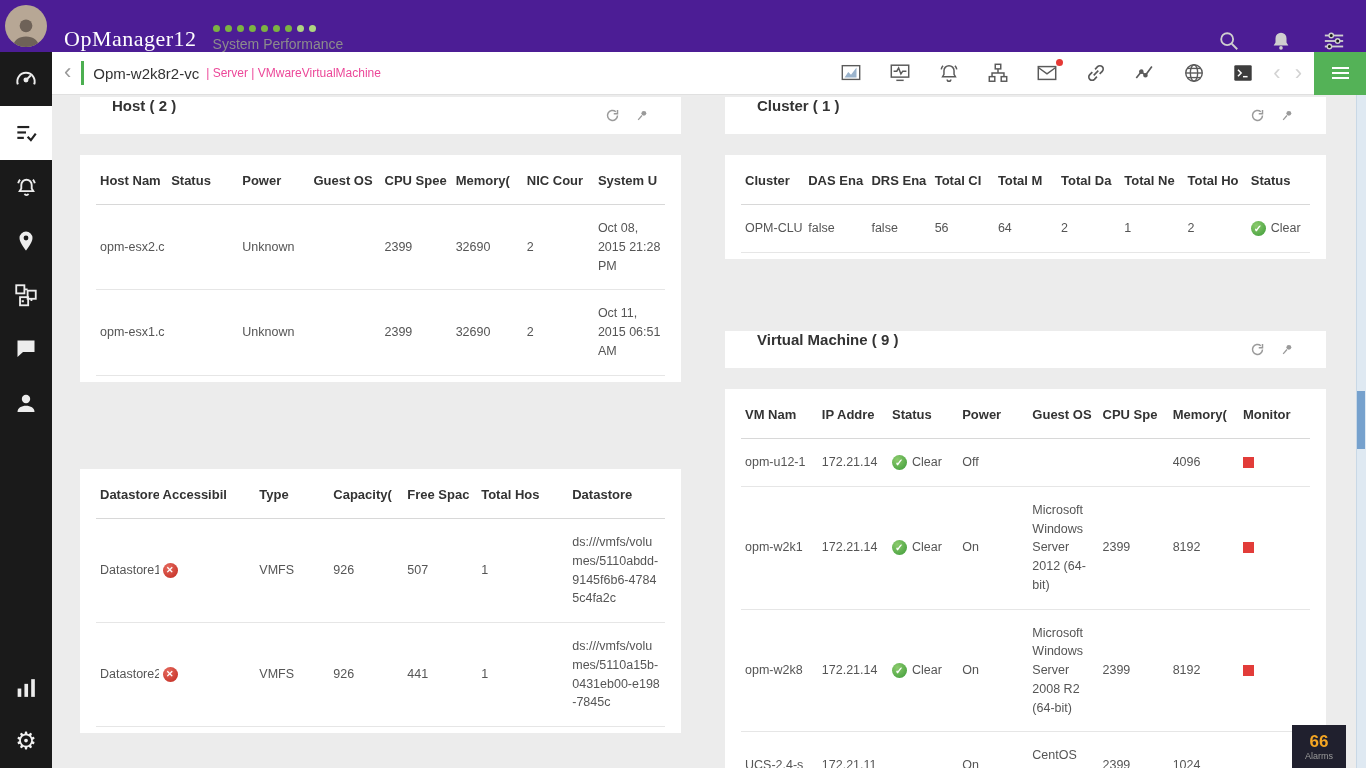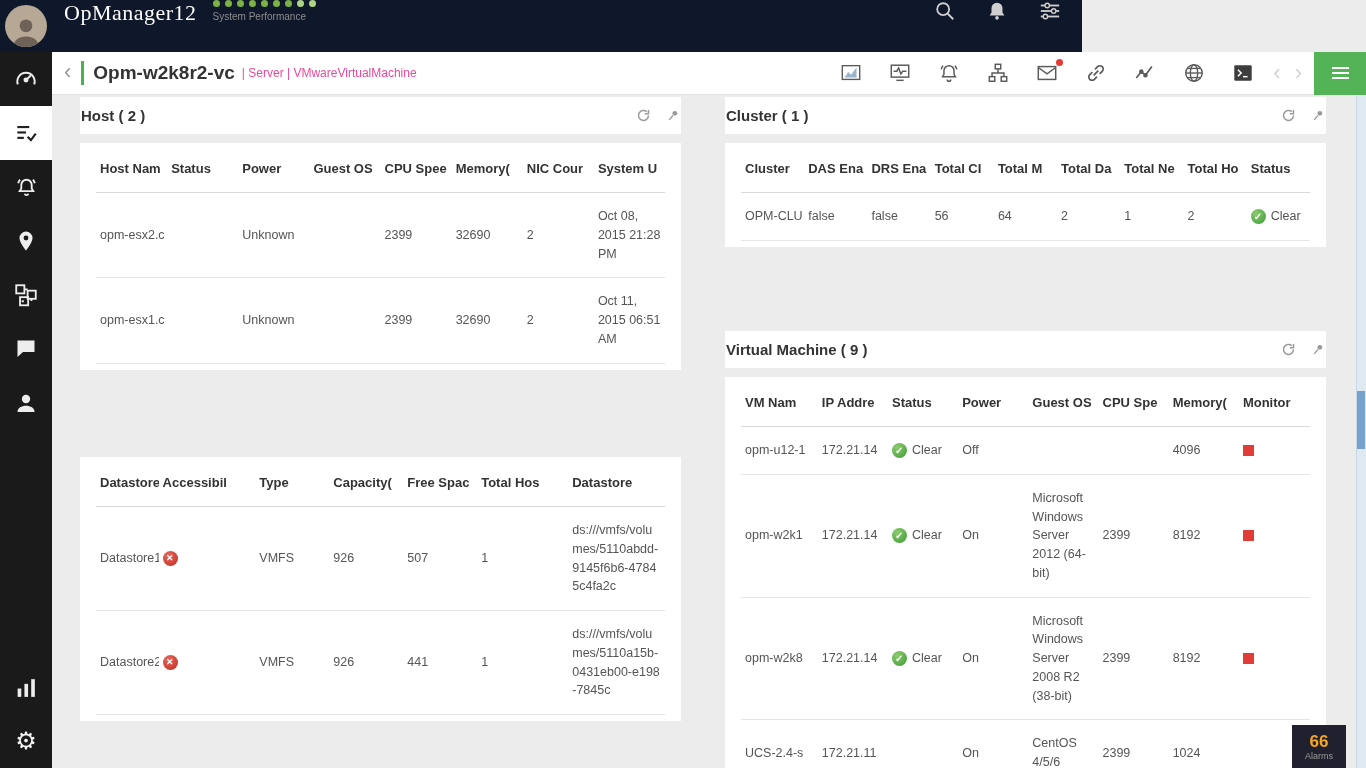--- a/index.html
+++ b/index.html
@@ -1,36 +1,36 @@
 <!DOCTYPE html>
 <html><head>
 <meta charset="utf-8">
 <style>
 *{box-sizing:border-box;margin:0;padding:0}
 html,body{width:1366px;height:768px;overflow:hidden;font-family:"Liberation Sans",sans-serif;background:#ececec}
 svg{display:block}
 
 
-.topbar{position:absolute;left:0;top:0;width:1082px;height:52px;background:#0f172a;display:flex;align-items:flex-start;z-index:30}
+.topbar{position:absolute;left:0;top:0;width:1366px;height:52px;background:#4c1d95;display:flex;align-items:flex-end;z-index:30}
 .avatar-cell{width:52px;height:52px;display:flex;align-items:center;justify-content:center;cursor:pointer}
 .avatar{width:42px;height:42px;border-radius:50%;overflow:hidden;background:#b7a795;display:flex;align-items:flex-end;justify-content:center}
 .app-title{font-family:"Liberation Serif",serif;color:#fff;font-size:22px;margin-left:12px;letter-spacing:.5px;white-space:nowrap}
 .title-meta{margin-left:16px;display:flex;flex-direction:column;gap:4px;justify-content:center}
 .dots{display:flex;gap:5px}
 .dot{width:7px;height:7px;border-radius:50%;background:#7cb342}
 .dot.dim{background:#aed581}
-.subtitle{color:#8c8c8c;font-size:10px;white-space:nowrap}
+.subtitle{color:#8c8c8c;font-size:14px;white-space:nowrap}
 .topbar-right{margin-left:auto;display:flex;align-items:center;gap:30px;padding-right:20px}
 .topbar-right .tb-icon{cursor:pointer}
 
 
 .subheader{position:absolute;left:52px;top:52px;width:1314px;height:43px;background:#fff;border-bottom:1px solid #e0e0e0;display:flex;align-items:center;z-index:20}
 .back-chevron{color:#999;font-size:22px;padding:0 10px 3px 12px;cursor:pointer;line-height:1}
 .green-bar{width:3px;height:24px;background:#4caf50;margin-right:9px}
-.device-name{font-size:19px;font-weight:bold;color:#333;white-space:nowrap}
+.device-name{font-size:15px;font-weight:normal;color:#333;white-space:nowrap}
 .device-path{font-size:12px;color:#ec4899;margin-left:7px;white-space:nowrap}
 .sub-icons{margin-left:auto;display:flex;align-items:center;gap:25px}
 .sub-icons .tool{cursor:pointer;position:relative}
 .mail-dot{position:absolute;top:-3px;right:-4px;width:7px;height:7px;border-radius:50%;background:#e53935}
 .nav-chevrons{display:flex;gap:14px;margin:0 12px 0 18px}
 .nav-chevrons span{color:#d3d3d3;font-size:22px;line-height:1;cursor:pointer}
 .menu-btn{width:52px;height:43px;background:#54b257;display:flex;flex-direction:column;align-items:center;justify-content:center;gap:3px;cursor:pointer}
 .menu-btn i{display:block;width:17px;height:2px;background:#fff}
 
 
@@ -40,25 +40,25 @@
 .side-spacer{flex:1}
 .gear-glyph{color:#f2f2f2;font-size:24px;line-height:1}
 
 
 .content{position:absolute;left:52px;top:95px;width:1314px;height:673px;overflow:hidden;background:#ececec}
 .card{position:absolute;width:601px}
 .host-card{left:28px;top:2px}
 .cluster-card{left:673px;top:2px}
 .ds-card{left:28px;top:353px}
 .vm-card{left:673px;top:236px}
-.card-header{background:#fff;height:37px;display:flex;align-items:center;padding:0 1px}
+.card-header{background:#fff;height:37px;display:flex;padding:0 32px}
 .card-title{font-size:15px;font-weight:bold;color:#333;white-space:nowrap}
 .card-actions{margin-left:auto;display:flex;gap:16px;align-items:center}
 .card-actions .act{cursor:pointer}
-.card-body{background:#fff;margin-top:9px;padding:2px 16px 6px}
+.card-body{background:#fff;margin-top:21px;padding:2px 16px 6px}
 table{width:100%;border-collapse:collapse;table-layout:fixed}
 th{font-size:13px;color:#333;text-align:left;padding:16px 4px;border-bottom:1px solid #d8d8d8;font-weight:bold;overflow:hidden;white-space:nowrap}
 td{font-size:12.5px;color:#555;padding:14px 4px;border-bottom:1px solid #e6e6e6;vertical-align:middle;overflow:hidden;white-space:nowrap;line-height:1.5}
 .host-card td:nth-child(8){white-space:normal;overflow-wrap:break-word}
 .vm-card td:nth-child(5){white-space:normal;overflow-wrap:break-word}
 .ds-card td:nth-child(7){white-space:normal;word-break:break-all}
 .ds-card th:nth-child(1){width:11%}
 .ds-card th:nth-child(2){width:17%}
 .ds-card th:nth-child(3){width:13%}
 .ds-card th:nth-child(4){width:13%}
@@ -486,21 +486,21 @@
               <td>Microsoft Windows Server 2012 (64-bit)</td>
               <td>2399</td>
               <td>8192</td>
               <td><span class="cicon stop"></span></td>
             </tr>
             <tr>
               <td>opm-w2k8</td>
               <td>172.21.14</td>
               <td><span class="cicon check"></span><span>Clear</span></td>
               <td>On</td>
-              <td>Microsoft Windows Server 2008 R2 (38-bit)</td>
+              <td>Microsoft Windows Server 2008 R2 (64-bit)</td>
               <td>2399</td>
               <td>8192</td>
               <td><span class="cicon stop"></span></td>
             </tr>
             <tr>
               <td>UCS-2.4-s</td>
               <td>172.21.11</td>
               <td></td>
               <td>On</td>
               <td>CentOS 4/5/6</td>

